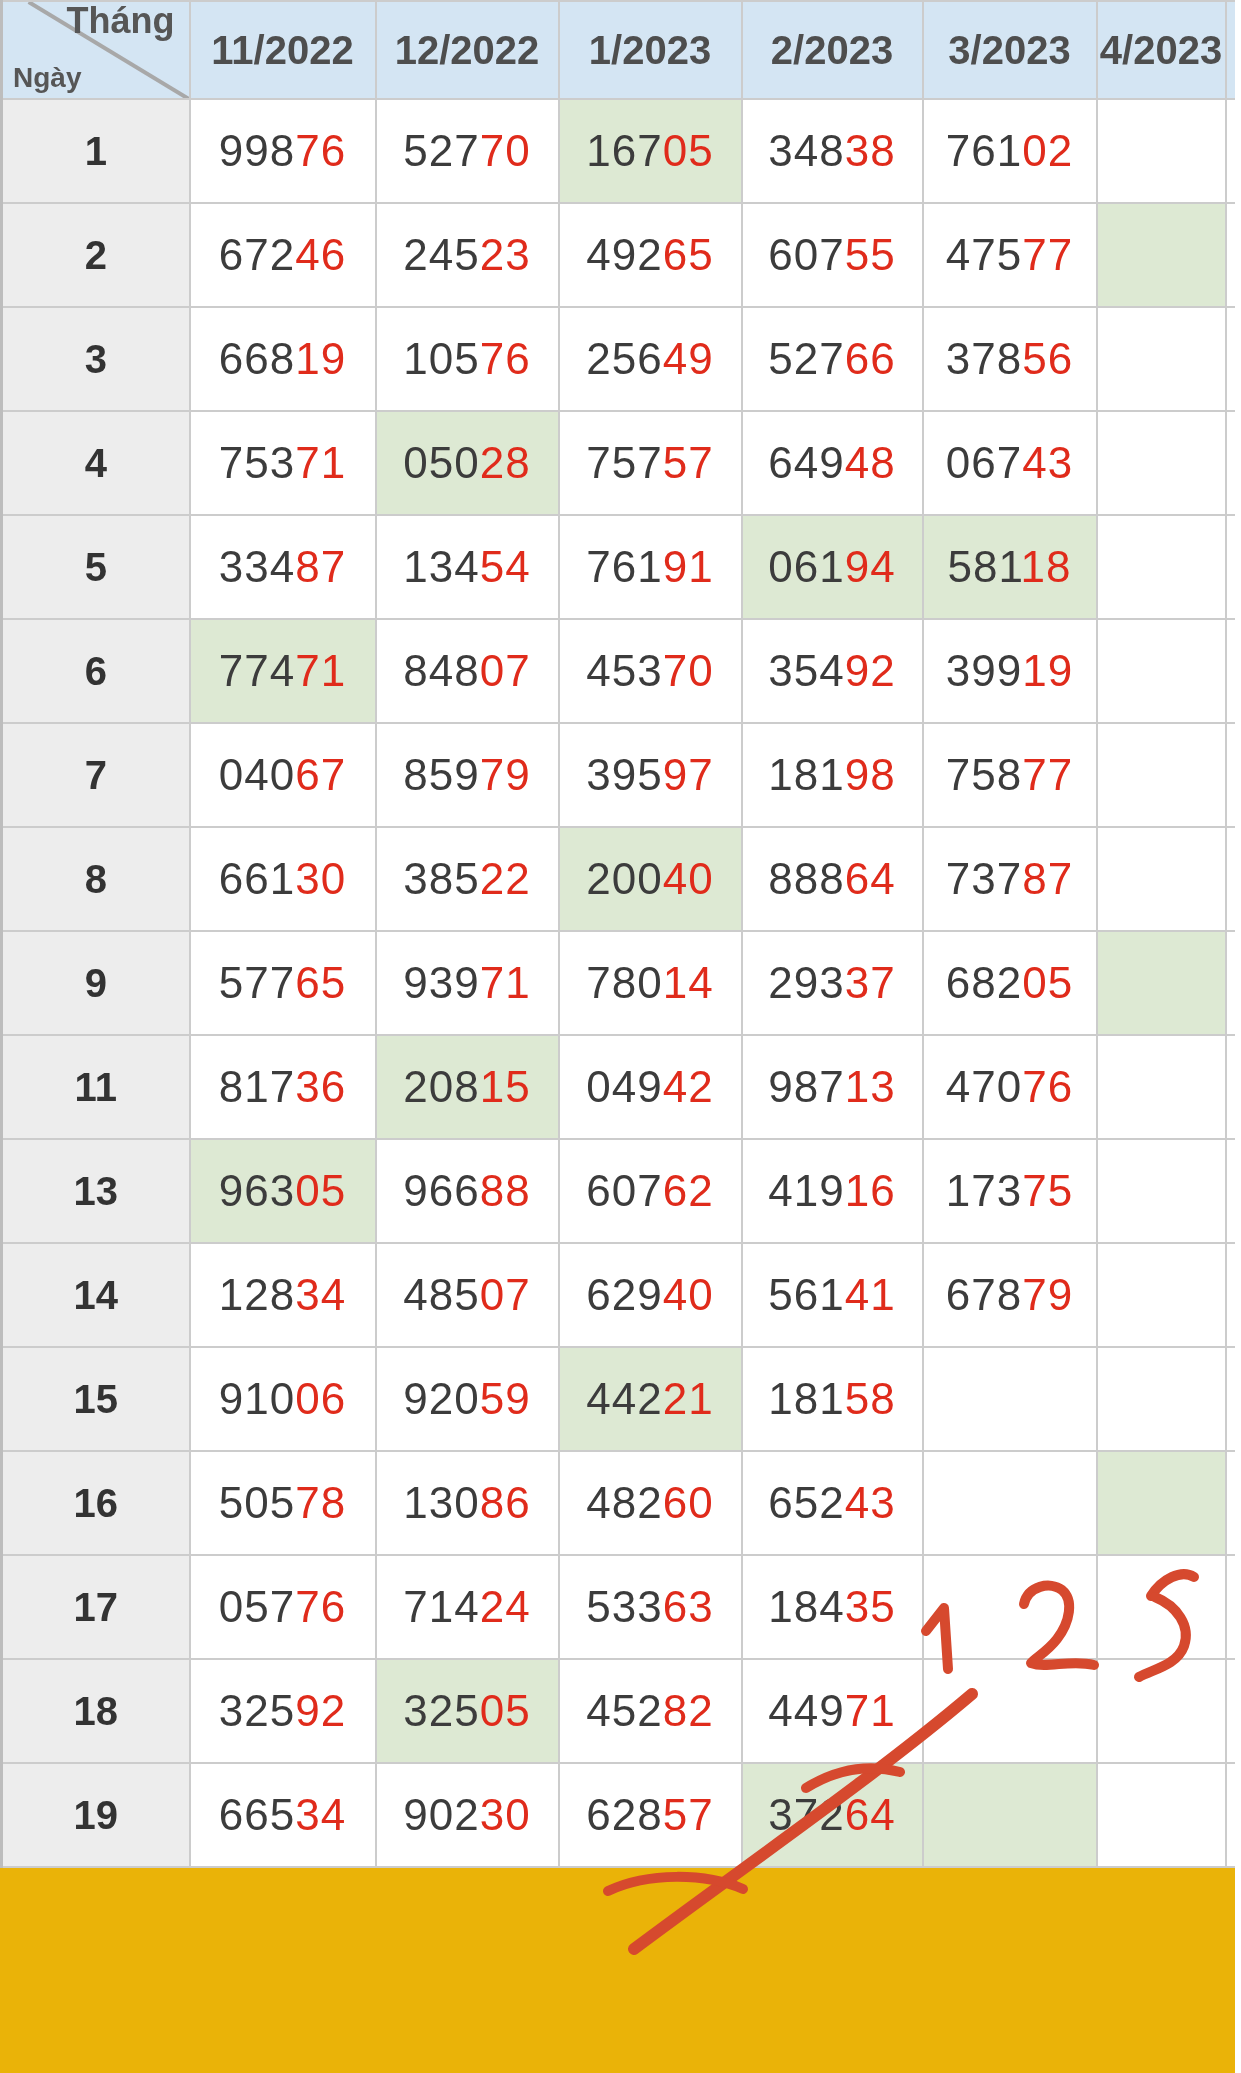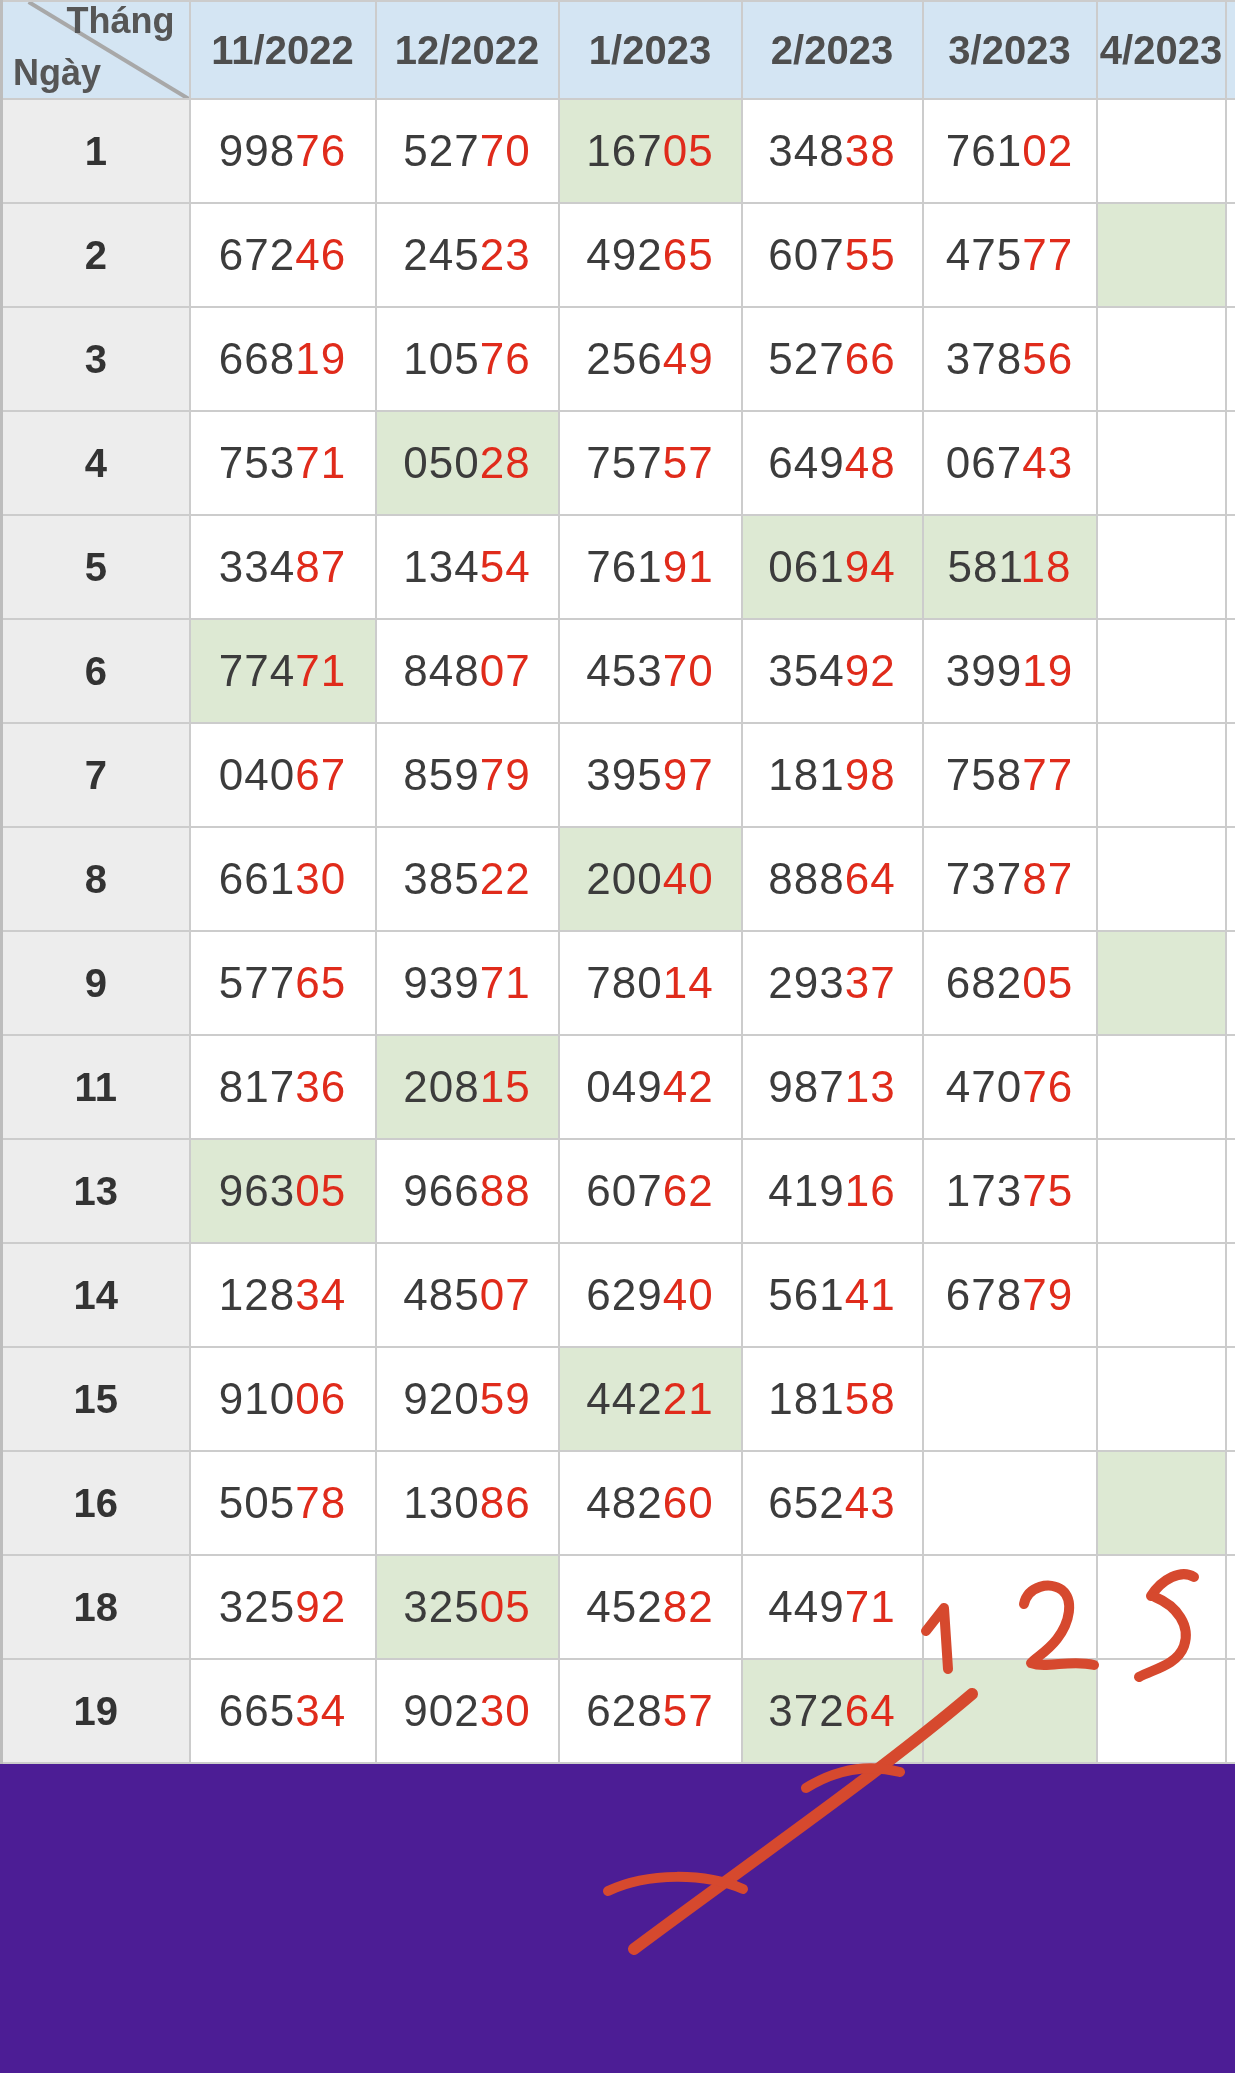--- a/index.html
+++ b/index.html
@@ -1,33 +1,33 @@
 <!DOCTYPE html>
 <html><head>
 <meta charset="utf-8">
 <style>
   html,body{margin:0;padding:0;background:#fff;}
   .shot{
-    position:relative;width:1235px;height:2073px;overflow:hidden;background:#4c1d95;
+    position:relative;width:1235px;height:2073px;overflow:hidden;background:#eab308;
     font-family:"Liberation Sans","DejaVu Sans",sans-serif;
   }
   table.results{
     border-collapse:collapse;table-layout:fixed;width:1241px;
     border-top:2px solid #c9c9c9;border-left:3px solid #bdbdbd;
   }
   table.results th,table.results td{
     border:2px solid #cccccc;padding:0;text-align:center;overflow:hidden;white-space:nowrap;
   }
   thead th{
     background:#d4e5f3;height:96px;border-bottom:5px solid #b1b1b1;
     color:#4e4e4e;font-size:40px;font-weight:bold;
   }
   th.corner{position:relative;}
   .corner-top{position:absolute;top:-2px;right:14px;font-size:36px;font-weight:bold;color:#565656;}
-  .corner-bottom{position:absolute;left:10px;bottom:4px;font-size:36px;font-weight:bold;color:#565656;}
+  .corner-bottom{position:absolute;left:10px;bottom:4px;font-size:28px;font-weight:bold;color:#565656;}
   .corner-svg{position:absolute;left:0;top:0;width:100%;height:100%;}
   tbody tr{height:104px;}
   td.day{background:#ededed;font-weight:bold;font-size:40px;color:#333333;}
   td.num{background:#ffffff;font-size:44px;letter-spacing:1px;}
   td.hl{background:#dde9d3;margin-top:43px;}
   td.sliver{background:#ffffff;}
   .p{color:#3c3c3c;}
   .s{color:#e02b1b;}
   svg.marker{position:absolute;left:0;top:0;pointer-events:none;}
   svg.marker path{fill:none;stroke:#d6492e;stroke-linecap:round;stroke-linejoin:round;}
@@ -203,20 +203,30 @@
           <td class="day">16</td>
           <td class="num"><span class="p">505</span><span class="s">78</span></td>
           <td class="num"><span class="p">130</span><span class="s">86</span></td>
           <td class="num"><span class="p">482</span><span class="s">60</span></td>
           <td class="num"><span class="p">652</span><span class="s">43</span></td>
           <td class="num"></td>
           <td class="num hl"></td>
           <td class="sliver"></td>
         </tr>
         <tr>
+          <td class="day">17</td>
+          <td class="num"><span class="p">057</span><span class="s">76</span></td>
+          <td class="num"><span class="p">714</span><span class="s">24</span></td>
+          <td class="num"><span class="p">533</span><span class="s">63</span></td>
+          <td class="num"><span class="p">184</span><span class="s">35</span></td>
+          <td class="num"></td>
+          <td class="num"></td>
+          <td class="sliver"></td>
+        </tr>
+        <tr>
           <td class="day">18</td>
           <td class="num"><span class="p">325</span><span class="s">92</span></td>
           <td class="num hl"><span class="p">325</span><span class="s">05</span></td>
           <td class="num"><span class="p">452</span><span class="s">82</span></td>
           <td class="num"><span class="p">449</span><span class="s">71</span></td>
           <td class="num"></td>
           <td class="num"></td>
           <td class="sliver"></td>
         </tr>
         <tr>

